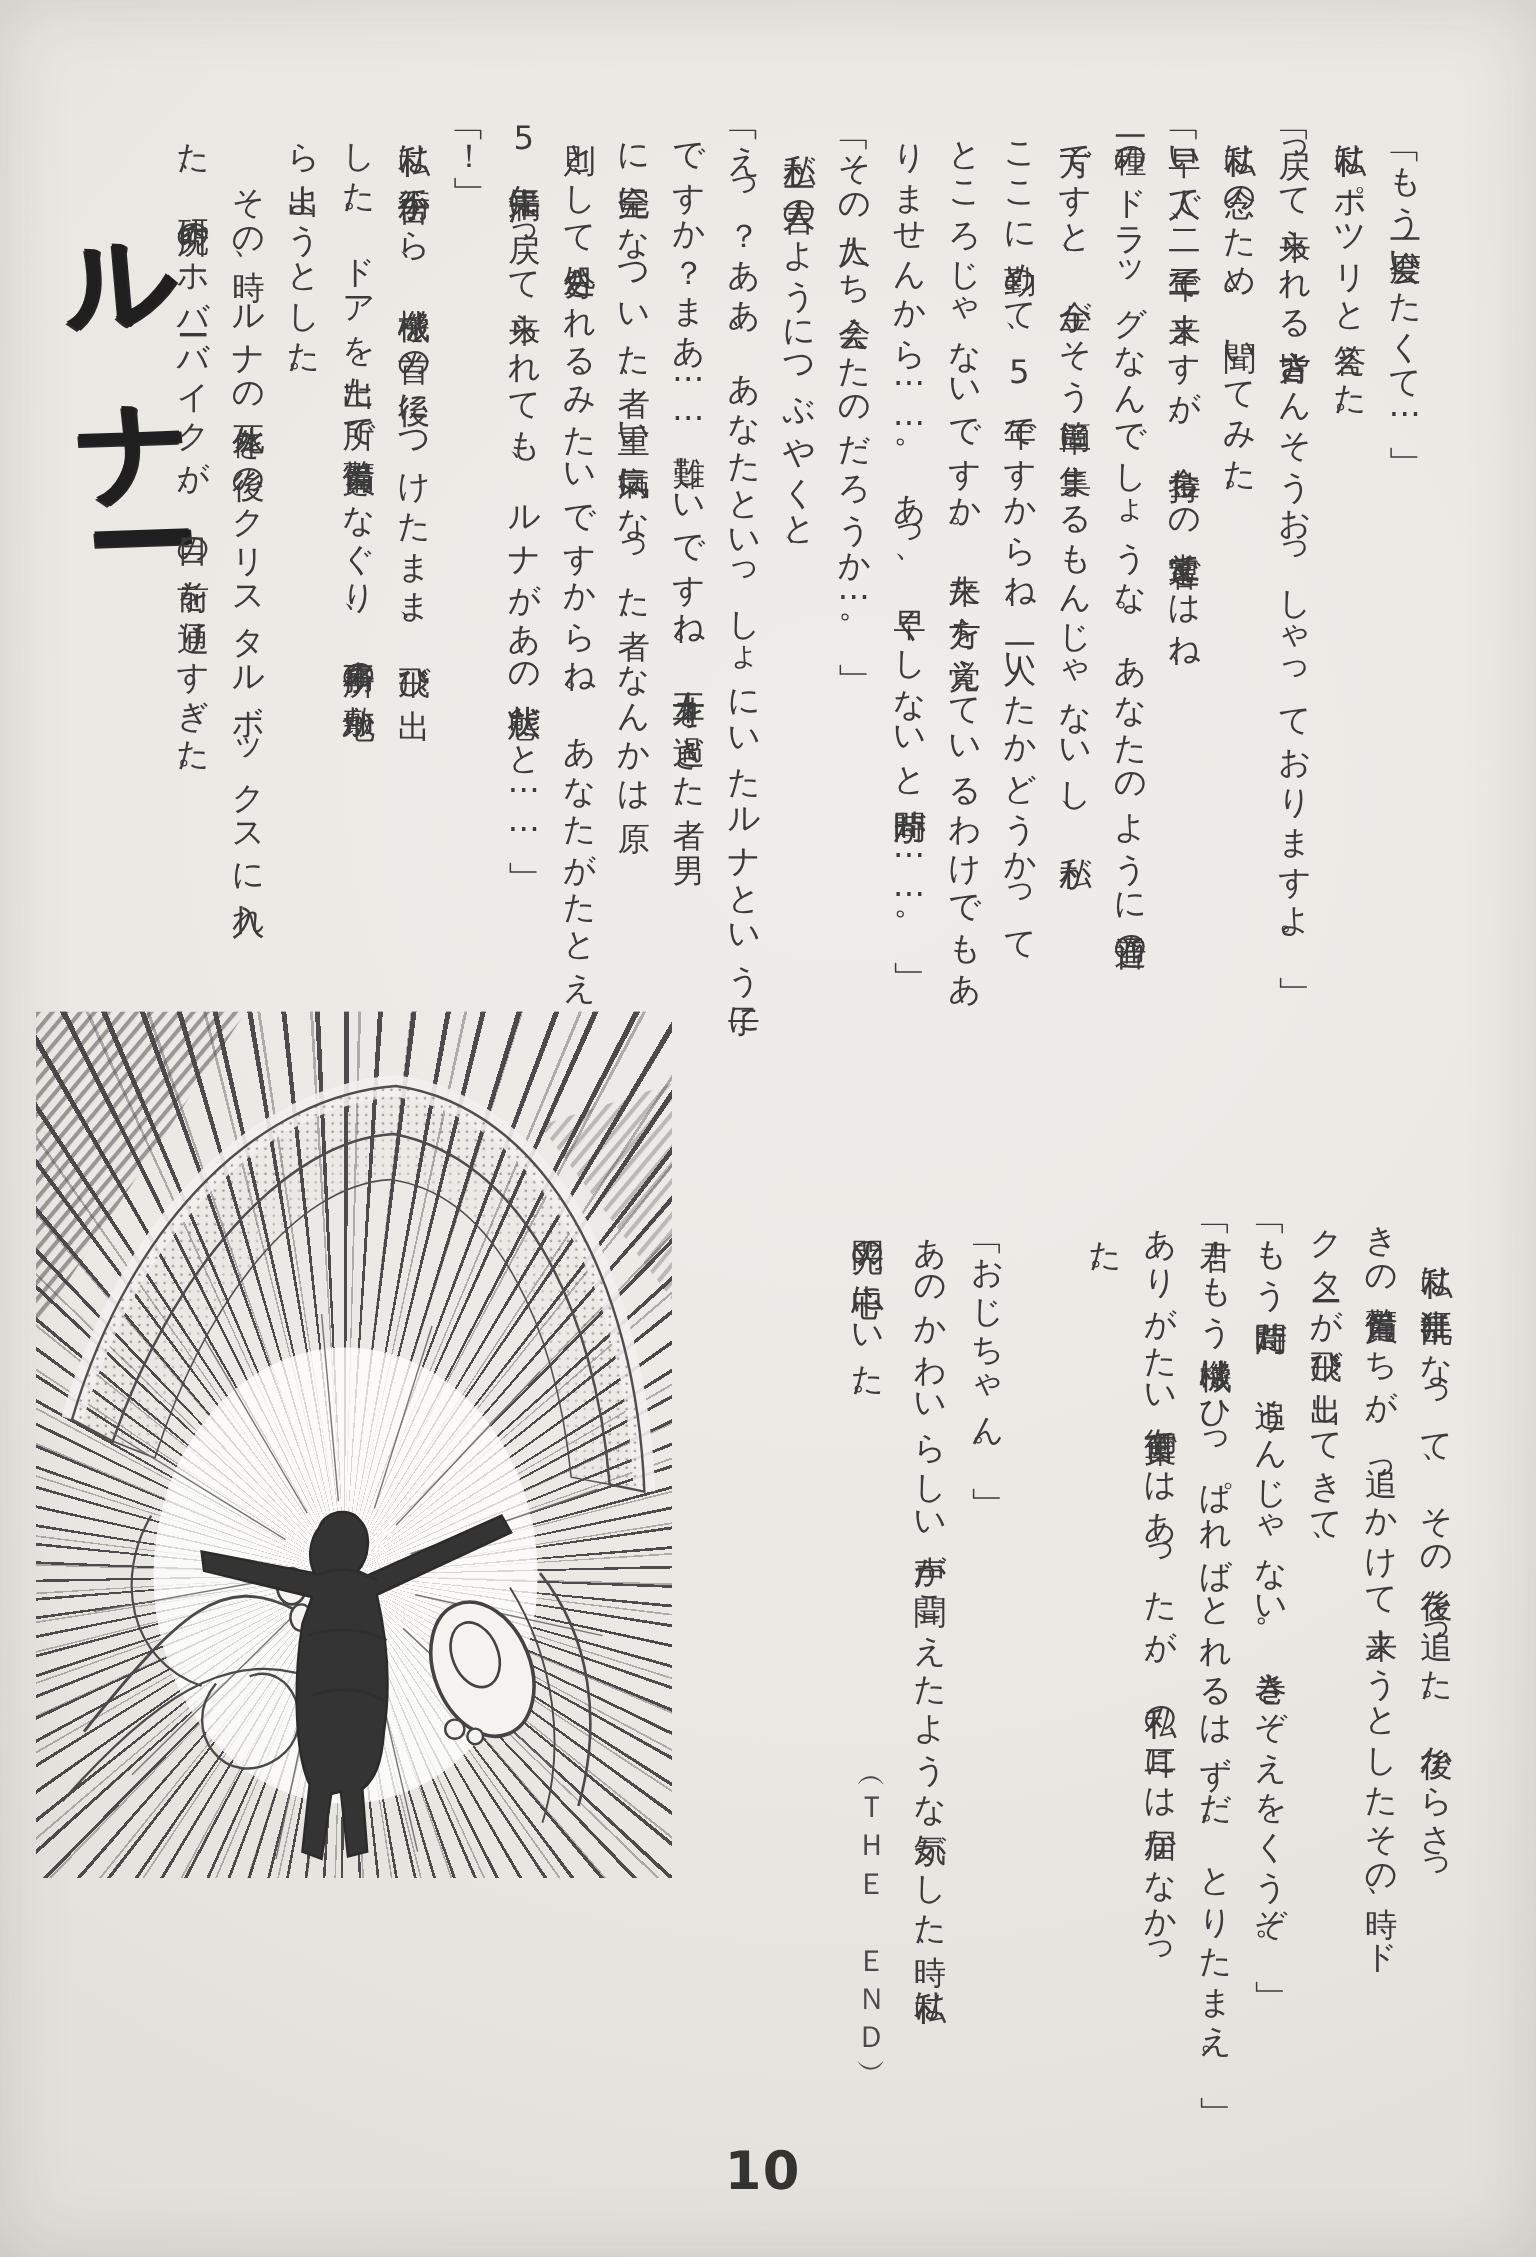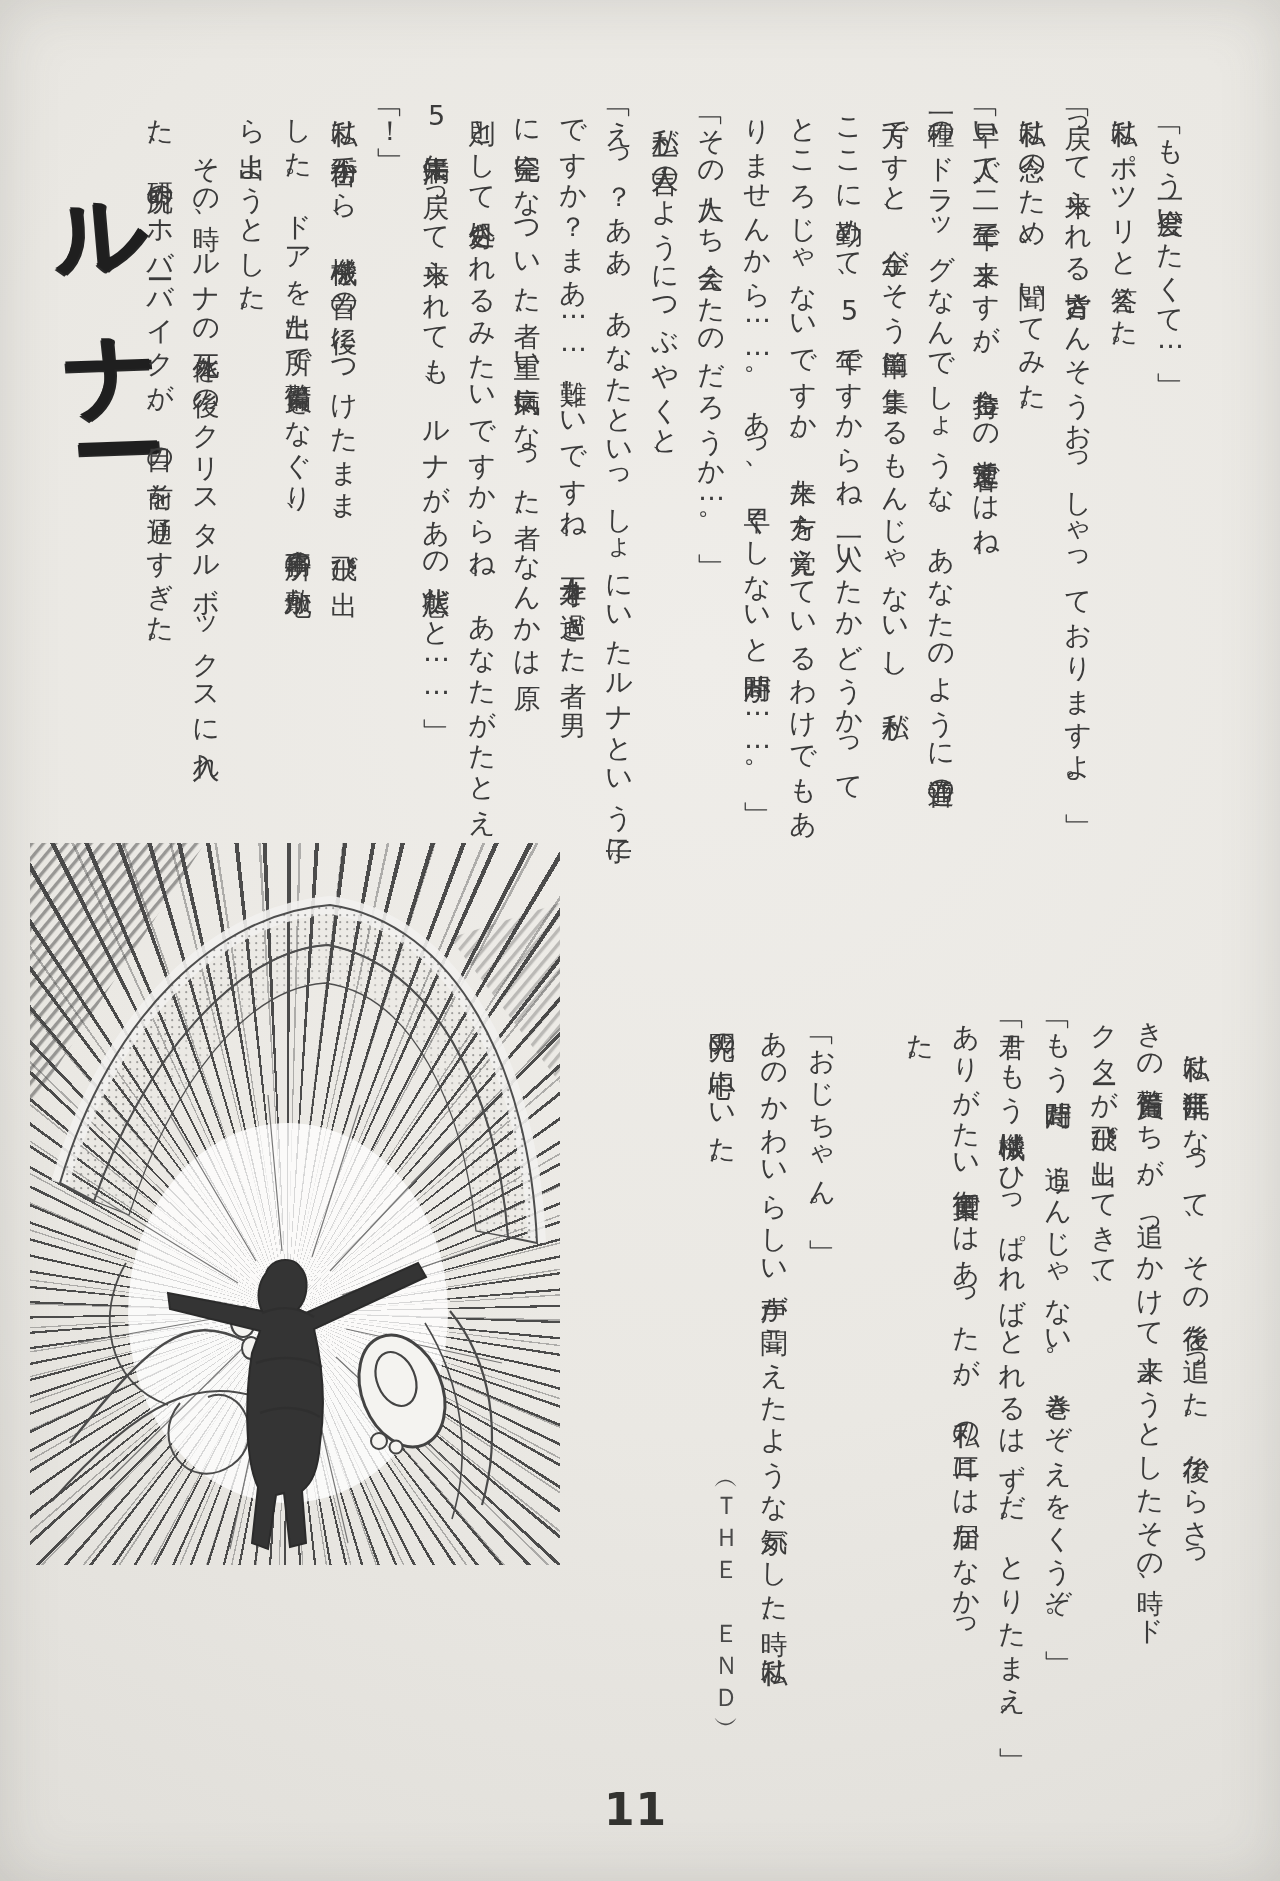--- a/index.html
+++ b/index.html
@@ -173,14 +173,14 @@
         <path fill="#343434" stroke="#2b2b2b" stroke-width="2" d="M236 430 C240 416,262 412,270 424 C280 434,278 456,268 466 L276 470 L388 420 L396 434 L284 486 C292 520,296 560,290 600 C288 628,282 640,272 648 L276 700 L260 704 L254 650 L246 652 L238 706 L222 700 L228 644 C216 620,214 560,222 510 L230 488 L140 466 L138 450 L232 468 C226 456,228 440,236 430 Z"></path>
         <g stroke="#2f2f2f" stroke-width="2.5" fill="none" opacity="0.85">
           <path d="M232 470 C252 462,268 464,284 474"></path>
           <path d="M226 520 C250 512,276 514,292 524"></path>
           <path d="M230 570 C252 562,274 564,290 574"></path>
         </g>
       </g>
     </svg>
   </div>
 
-  <div class="pagenum">11</div>
+  <div class="pagenum">10</div>
 </div>
 
 </body></html>

